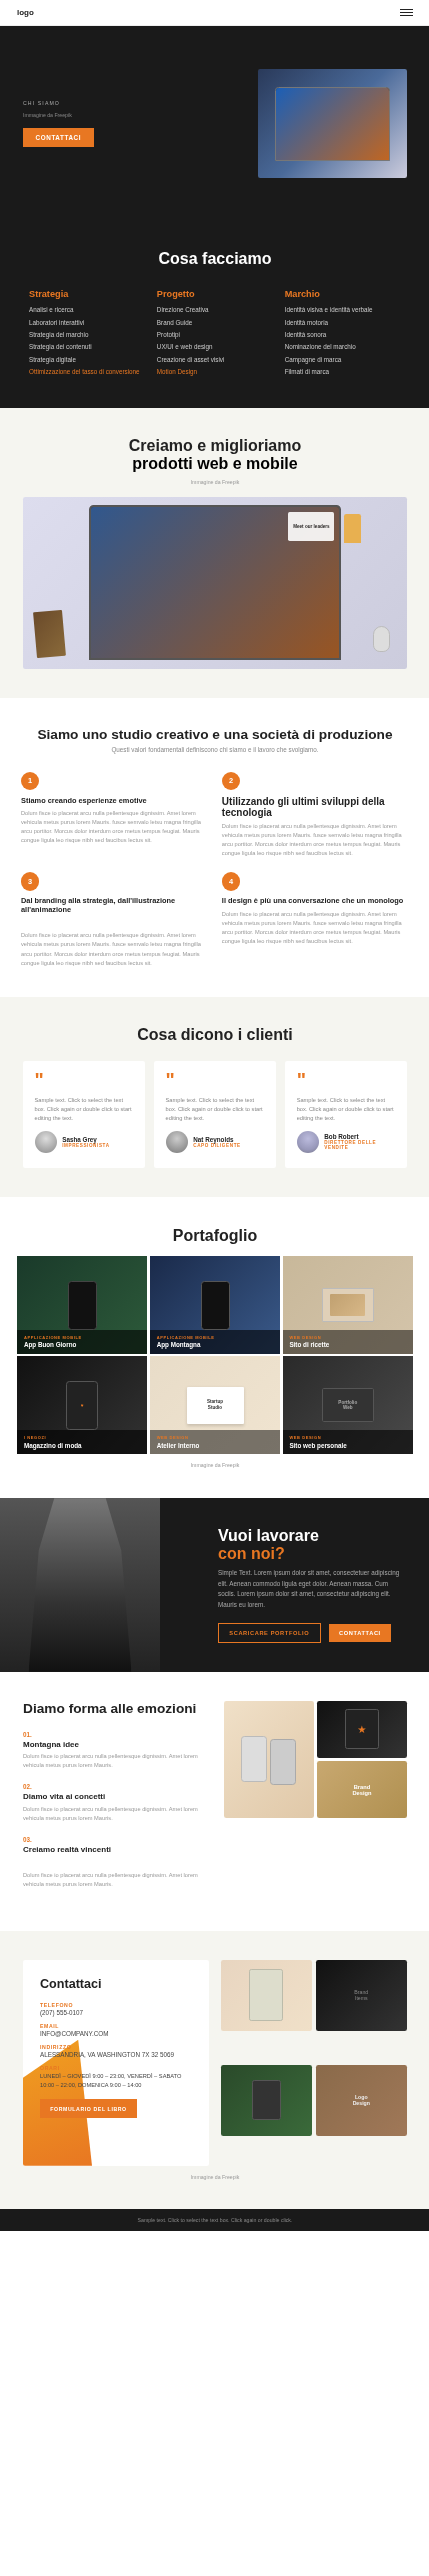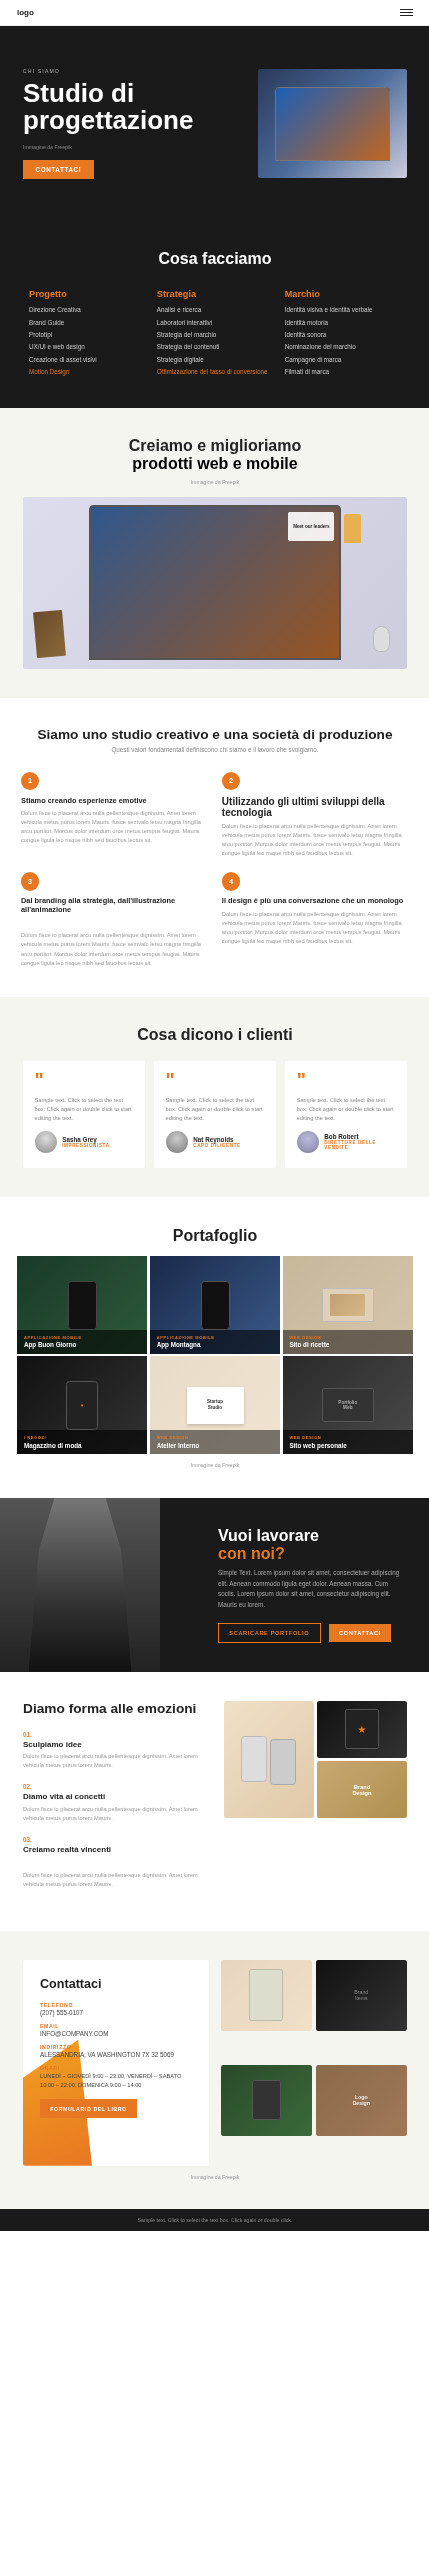--- a/index.html
+++ b/index.html
@@ -23,62 +23,61 @@
   <div style="cursor:pointer;display:flex;flex-direction:column;gap:2.3px;">
     <span style="width:12.6px;height:1.1px;background:#222;display:block;"></span>
     <span style="width:12.6px;height:1.1px;background:#222;display:block;"></span>
     <span style="width:12.6px;height:1.1px;background:#222;display:block;"></span>
   </div>
 </nav>
 
 <section style="background:#1a1a1a;color:#fff;padding:34px 23px 34px 23px;display:flex;justify-content:space-between;align-items:center;min-height:195px;">
   <div style="max-width:195px;">
     <div style="font-size:5.2px;letter-spacing:1.1px;color:#aaa;text-transform:uppercase;margin-bottom:5.7px;">CHI SIAMO</div>
-    <h1 style="font-size:26px;font-weight:900;line-height:1.05;margin-bottom:9.2px;">Studio di progettazione</h1>
     <div style="font-size:5.2px;color:#888;margin-bottom:10.3px;">Immagine da Freepik</div>
     <button style="background:#e87722;color:#fff;border:none;padding:5.7px 12.6px;font-size:6.3px;font-weight:700;cursor:pointer;letter-spacing:0.6px;text-transform:uppercase;">CONTATTACI</button>
   </div>
   <div style="width:149px;height:109px;background:#2a2a2a;border-radius:2.3px;overflow:hidden;display:flex;align-items:center;justify-content:center;">
     <div style="width:100%;height:100%;background:linear-gradient(135deg,#2a3a5a 0%,#4a6a9a 50%,#ccd 100%);display:flex;align-items:center;justify-content:center;position:relative;">
       <div style="width:115px;height:74px;background:#222;border-radius:3.4px 3.4px 0 0;border:1.7px solid #777;overflow:hidden;">
         <div style="width:100%;height:100%;background:linear-gradient(135deg,#1a6edb 0%,#e87722 100%);opacity:0.8;"></div>
       </div>
     </div>
   </div>
 </section>
 
 <section style="background:#1a1a1a;color:#fff;padding:29px 29px;">
   <h2 style="text-align:center;font-size:16px;font-weight:800;margin-bottom:20.6px;color:#fff;">Cosa facciamo</h2>
   <div style="display:grid;grid-template-columns:1fr 1fr 1fr;gap:11.5px;">
+
+    <div>
+      <h3 style="font-size:9.2px;font-weight:700;color:#e87722;margin-bottom:6.9px;">Strategia</h3>
+      <ul style="list-style:none;">
+        <li style="font-size:6.3px;color:#ccc;margin-bottom:2.9px;line-height:1.5;">Analisi e ricerca</li>
+        <li style="font-size:6.3px;color:#ccc;margin-bottom:2.9px;line-height:1.5;">Laboratori interattivi</li>
+        <li style="font-size:6.3px;color:#ccc;margin-bottom:2.9px;line-height:1.5;">Strategia del marchio</li>
+        <li style="font-size:6.3px;color:#ccc;margin-bottom:2.9px;line-height:1.5;">Strategia dei contenuti</li>
+        <li style="font-size:6.3px;color:#ccc;margin-bottom:2.9px;line-height:1.5;">Strategia digitale</li>
+        <li style="font-size:6.3px;color:#e87722;margin-bottom:2.9px;line-height:1.5;">Ottimizzazione del tasso di conversione</li>
+      </ul>
+    </div>
 
     <div>
       <h3 style="font-size:9.2px;font-weight:700;color:#e87722;margin-bottom:6.9px;">Progetto</h3>
       <ul style="list-style:none;">
         <li style="font-size:6.3px;color:#ccc;margin-bottom:2.9px;line-height:1.5;">Direzione Creativa</li>
         <li style="font-size:6.3px;color:#ccc;margin-bottom:2.9px;line-height:1.5;">Brand Guide</li>
         <li style="font-size:6.3px;color:#ccc;margin-bottom:2.9px;line-height:1.5;">Prototipi</li>
         <li style="font-size:6.3px;color:#ccc;margin-bottom:2.9px;line-height:1.5;">UX/UI e web design</li>
         <li style="font-size:6.3px;color:#ccc;margin-bottom:2.9px;line-height:1.5;">Creazione di asset visivi</li>
         <li style="font-size:6.3px;color:#e87722;margin-bottom:2.9px;line-height:1.5;">Motion Design</li>
       </ul>
     </div>
 
     <div>
-      <h3 style="font-size:9.2px;font-weight:700;color:#e87722;margin-bottom:6.9px;">Strategia</h3>
-      <ul style="list-style:none;">
-        <li style="font-size:6.3px;color:#ccc;margin-bottom:2.9px;line-height:1.5;">Analisi e ricerca</li>
-        <li style="font-size:6.3px;color:#ccc;margin-bottom:2.9px;line-height:1.5;">Laboratori interattivi</li>
-        <li style="font-size:6.3px;color:#ccc;margin-bottom:2.9px;line-height:1.5;">Strategia del marchio</li>
-        <li style="font-size:6.3px;color:#ccc;margin-bottom:2.9px;line-height:1.5;">Strategia dei contenuti</li>
-        <li style="font-size:6.3px;color:#ccc;margin-bottom:2.9px;line-height:1.5;">Strategia digitale</li>
-        <li style="font-size:6.3px;color:#e87722;margin-bottom:2.9px;line-height:1.5;">Ottimizzazione del tasso di conversione</li>
-      </ul>
-    </div>
-
-    <div>
       <h3 style="font-size:9.2px;font-weight:700;color:#e87722;margin-bottom:6.9px;">Marchio</h3>
       <ul style="list-style:none;">
         <li style="font-size:6.3px;color:#ccc;margin-bottom:2.9px;line-height:1.5;">Identità visiva e identità verbale</li>
         <li style="font-size:6.3px;color:#ccc;margin-bottom:2.9px;line-height:1.5;">Identità motoria</li>
         <li style="font-size:6.3px;color:#ccc;margin-bottom:2.9px;line-height:1.5;">Identità sonora</li>
         <li style="font-size:6.3px;color:#ccc;margin-bottom:2.9px;line-height:1.5;">Nominazione del marchio</li>
         <li style="font-size:6.3px;color:#ccc;margin-bottom:2.9px;line-height:1.5;">Campagne di marca</li>
         <li style="font-size:6.3px;color:#ccc;margin-bottom:2.9px;line-height:1.5;">Filmati di marca</li>
       </ul>
     </div>
@@ -293,21 +292,21 @@
   </div>
 </section>
 
 <section style="background:#fff;padding:29px 23px;">
   <div style="display:grid;grid-template-columns:1fr 1fr;gap:17px;align-items:start;">
     <div>
       <h2 style="font-size:13.7px;font-weight:800;color:#222;margin-bottom:15px;">Diamo forma alle emozioni</h2>
 
       <div style="margin-bottom:12.6px;">
         <div style="font-size:6.3px;color:#e87722;font-weight:700;margin-bottom:2.3px;">01.</div>
-        <h4 style="font-size:8px;font-weight:700;color:#222;margin-bottom:3.4px;">Sculpiamo idee</h4>
+        <h4 style="font-size:8px;font-weight:700;color:#222;margin-bottom:3.4px;">Montagna idee</h4>
         <p style="font-size:5.7px;color:#999;line-height:1.6;">Dolum fisce io placerat arcu nulla pellentesque dignissim. Amet lorem vehicula metus purus lorem Mauris.</p>
       </div>
 
       <div style="margin-bottom:12.6px;">
         <div style="font-size:6.3px;color:#e87722;font-weight:700;margin-bottom:2.3px;">02.</div>
         <h4 style="font-size:8px;font-weight:700;color:#222;margin-bottom:3.4px;">Diamo vita ai concetti</h4>
         <p style="font-size:5.7px;color:#999;line-height:1.6;">Dolum fisce io placerat arcu nulla pellentesque dignissim. Amet lorem vehicula metus purus lorem Mauris.</p>
       </div>
 
       <div style="margin-bottom:12.6px;">

